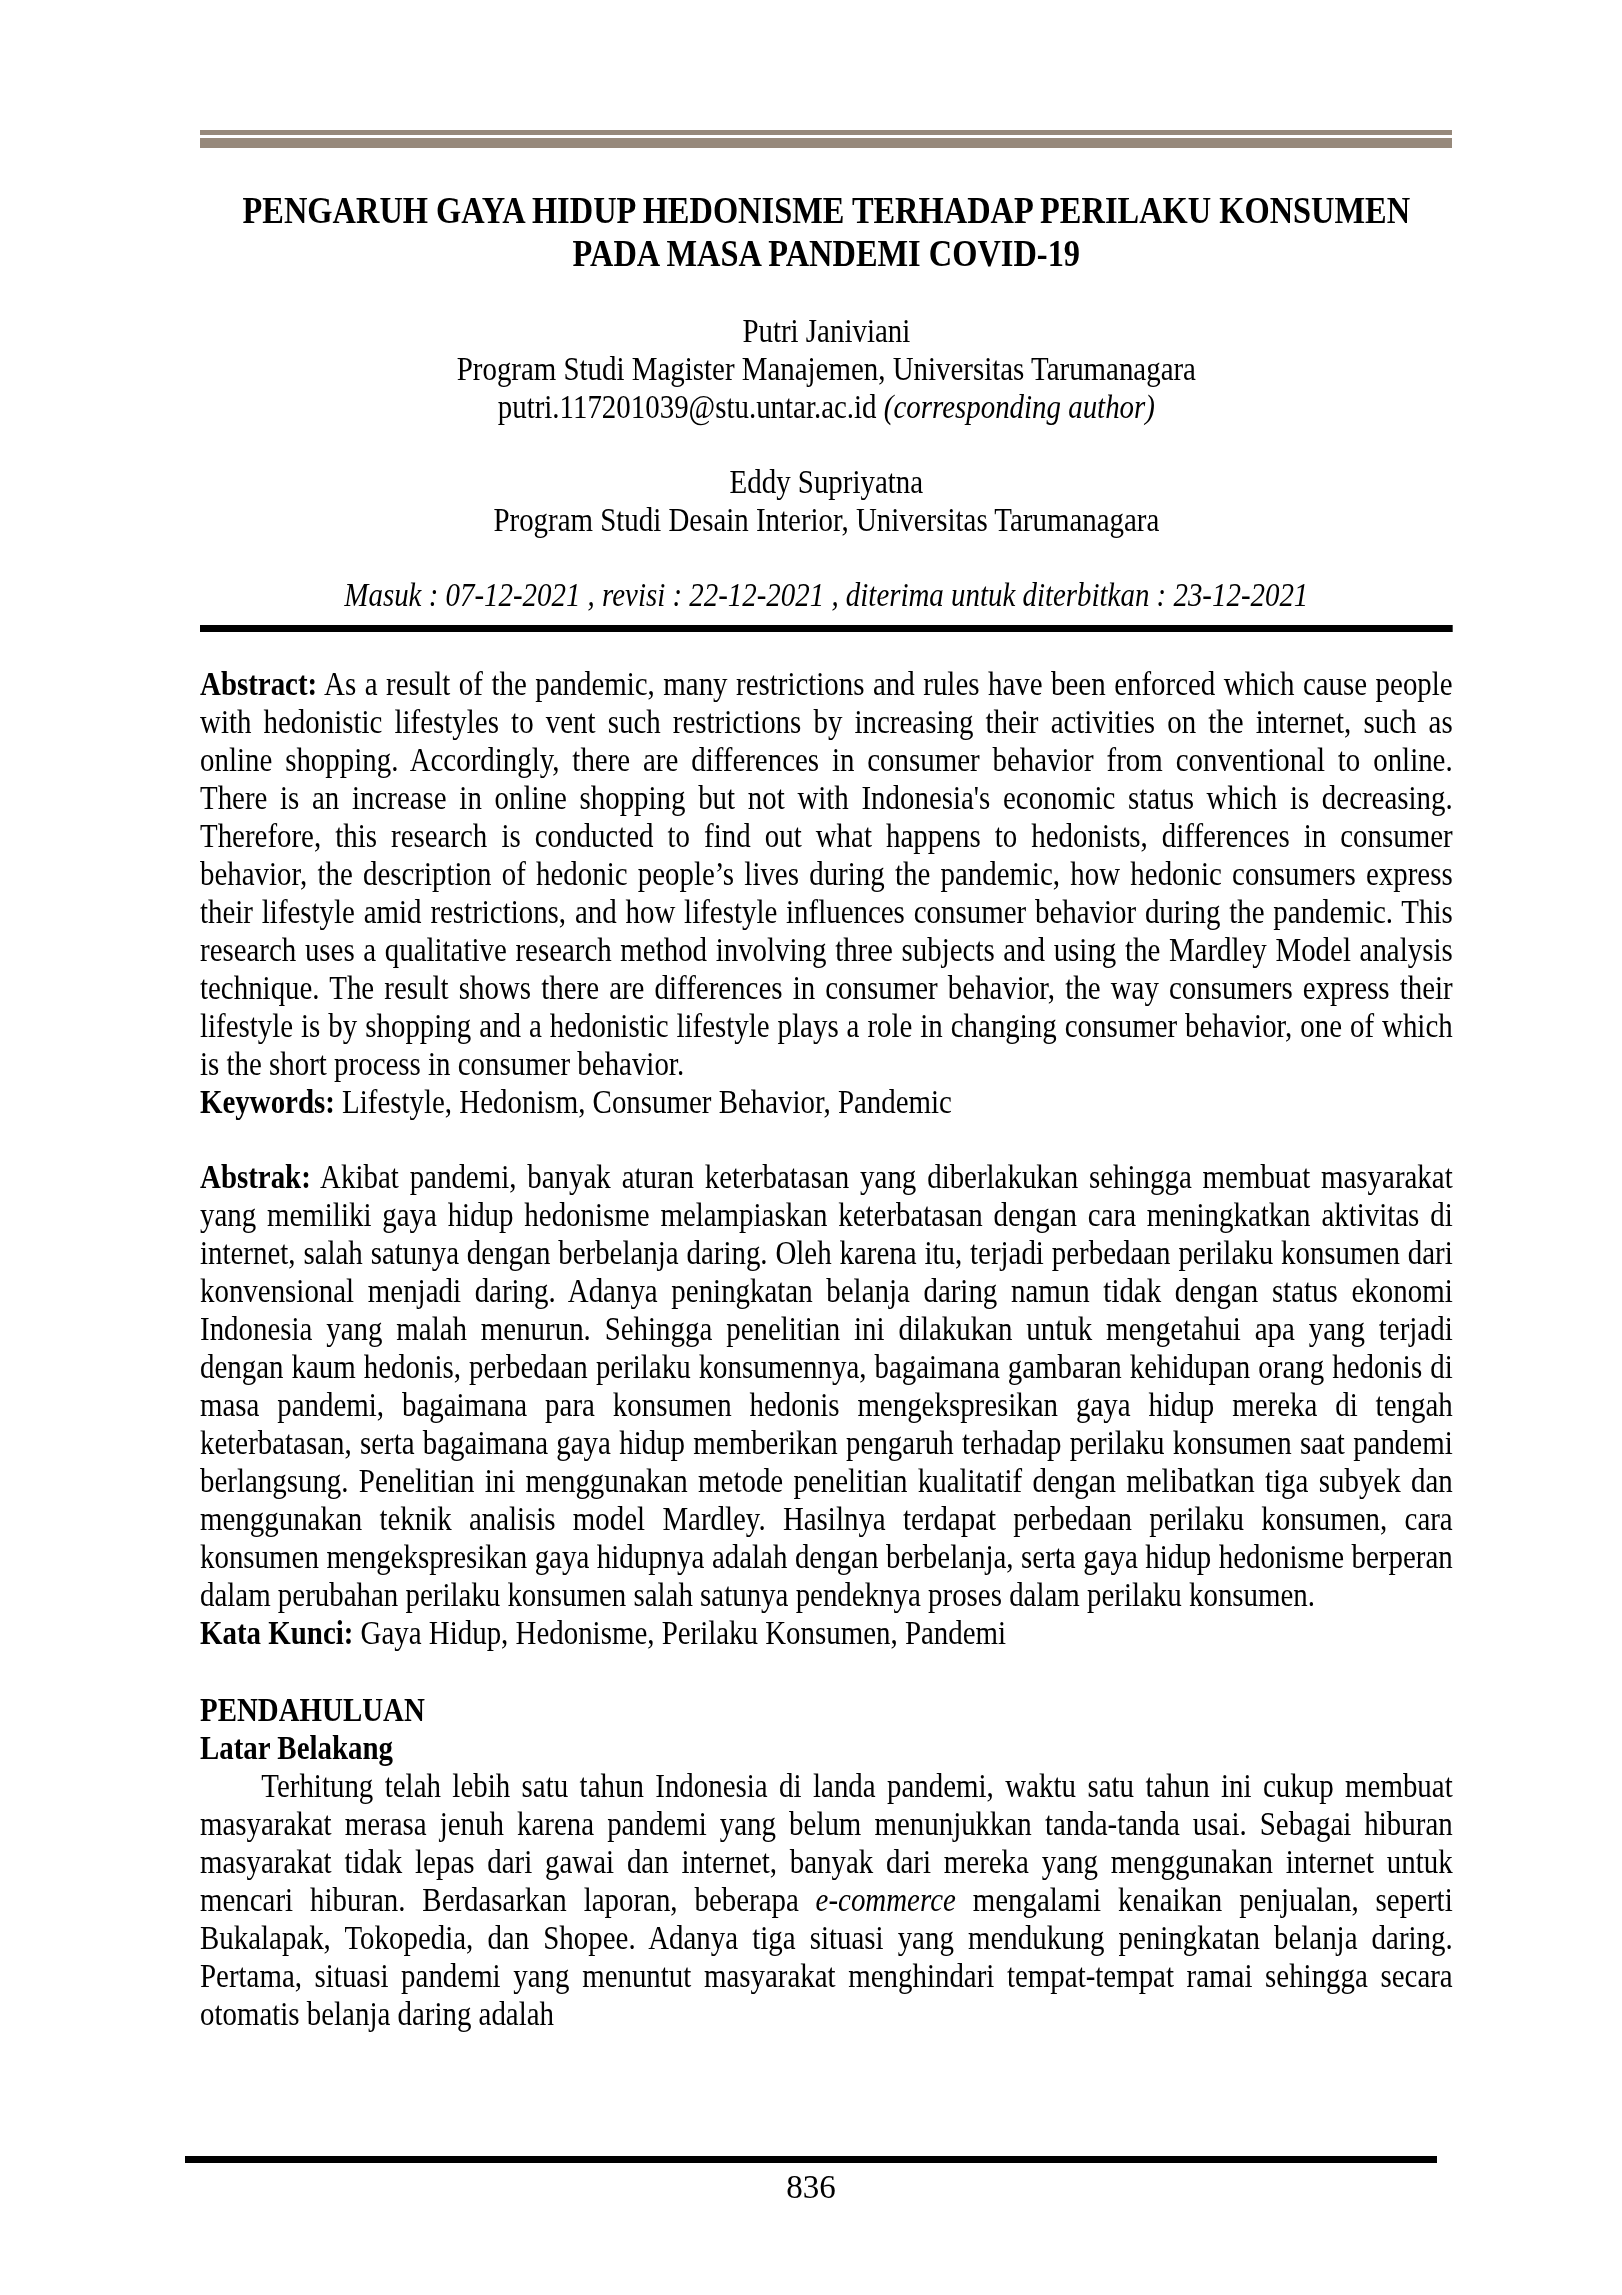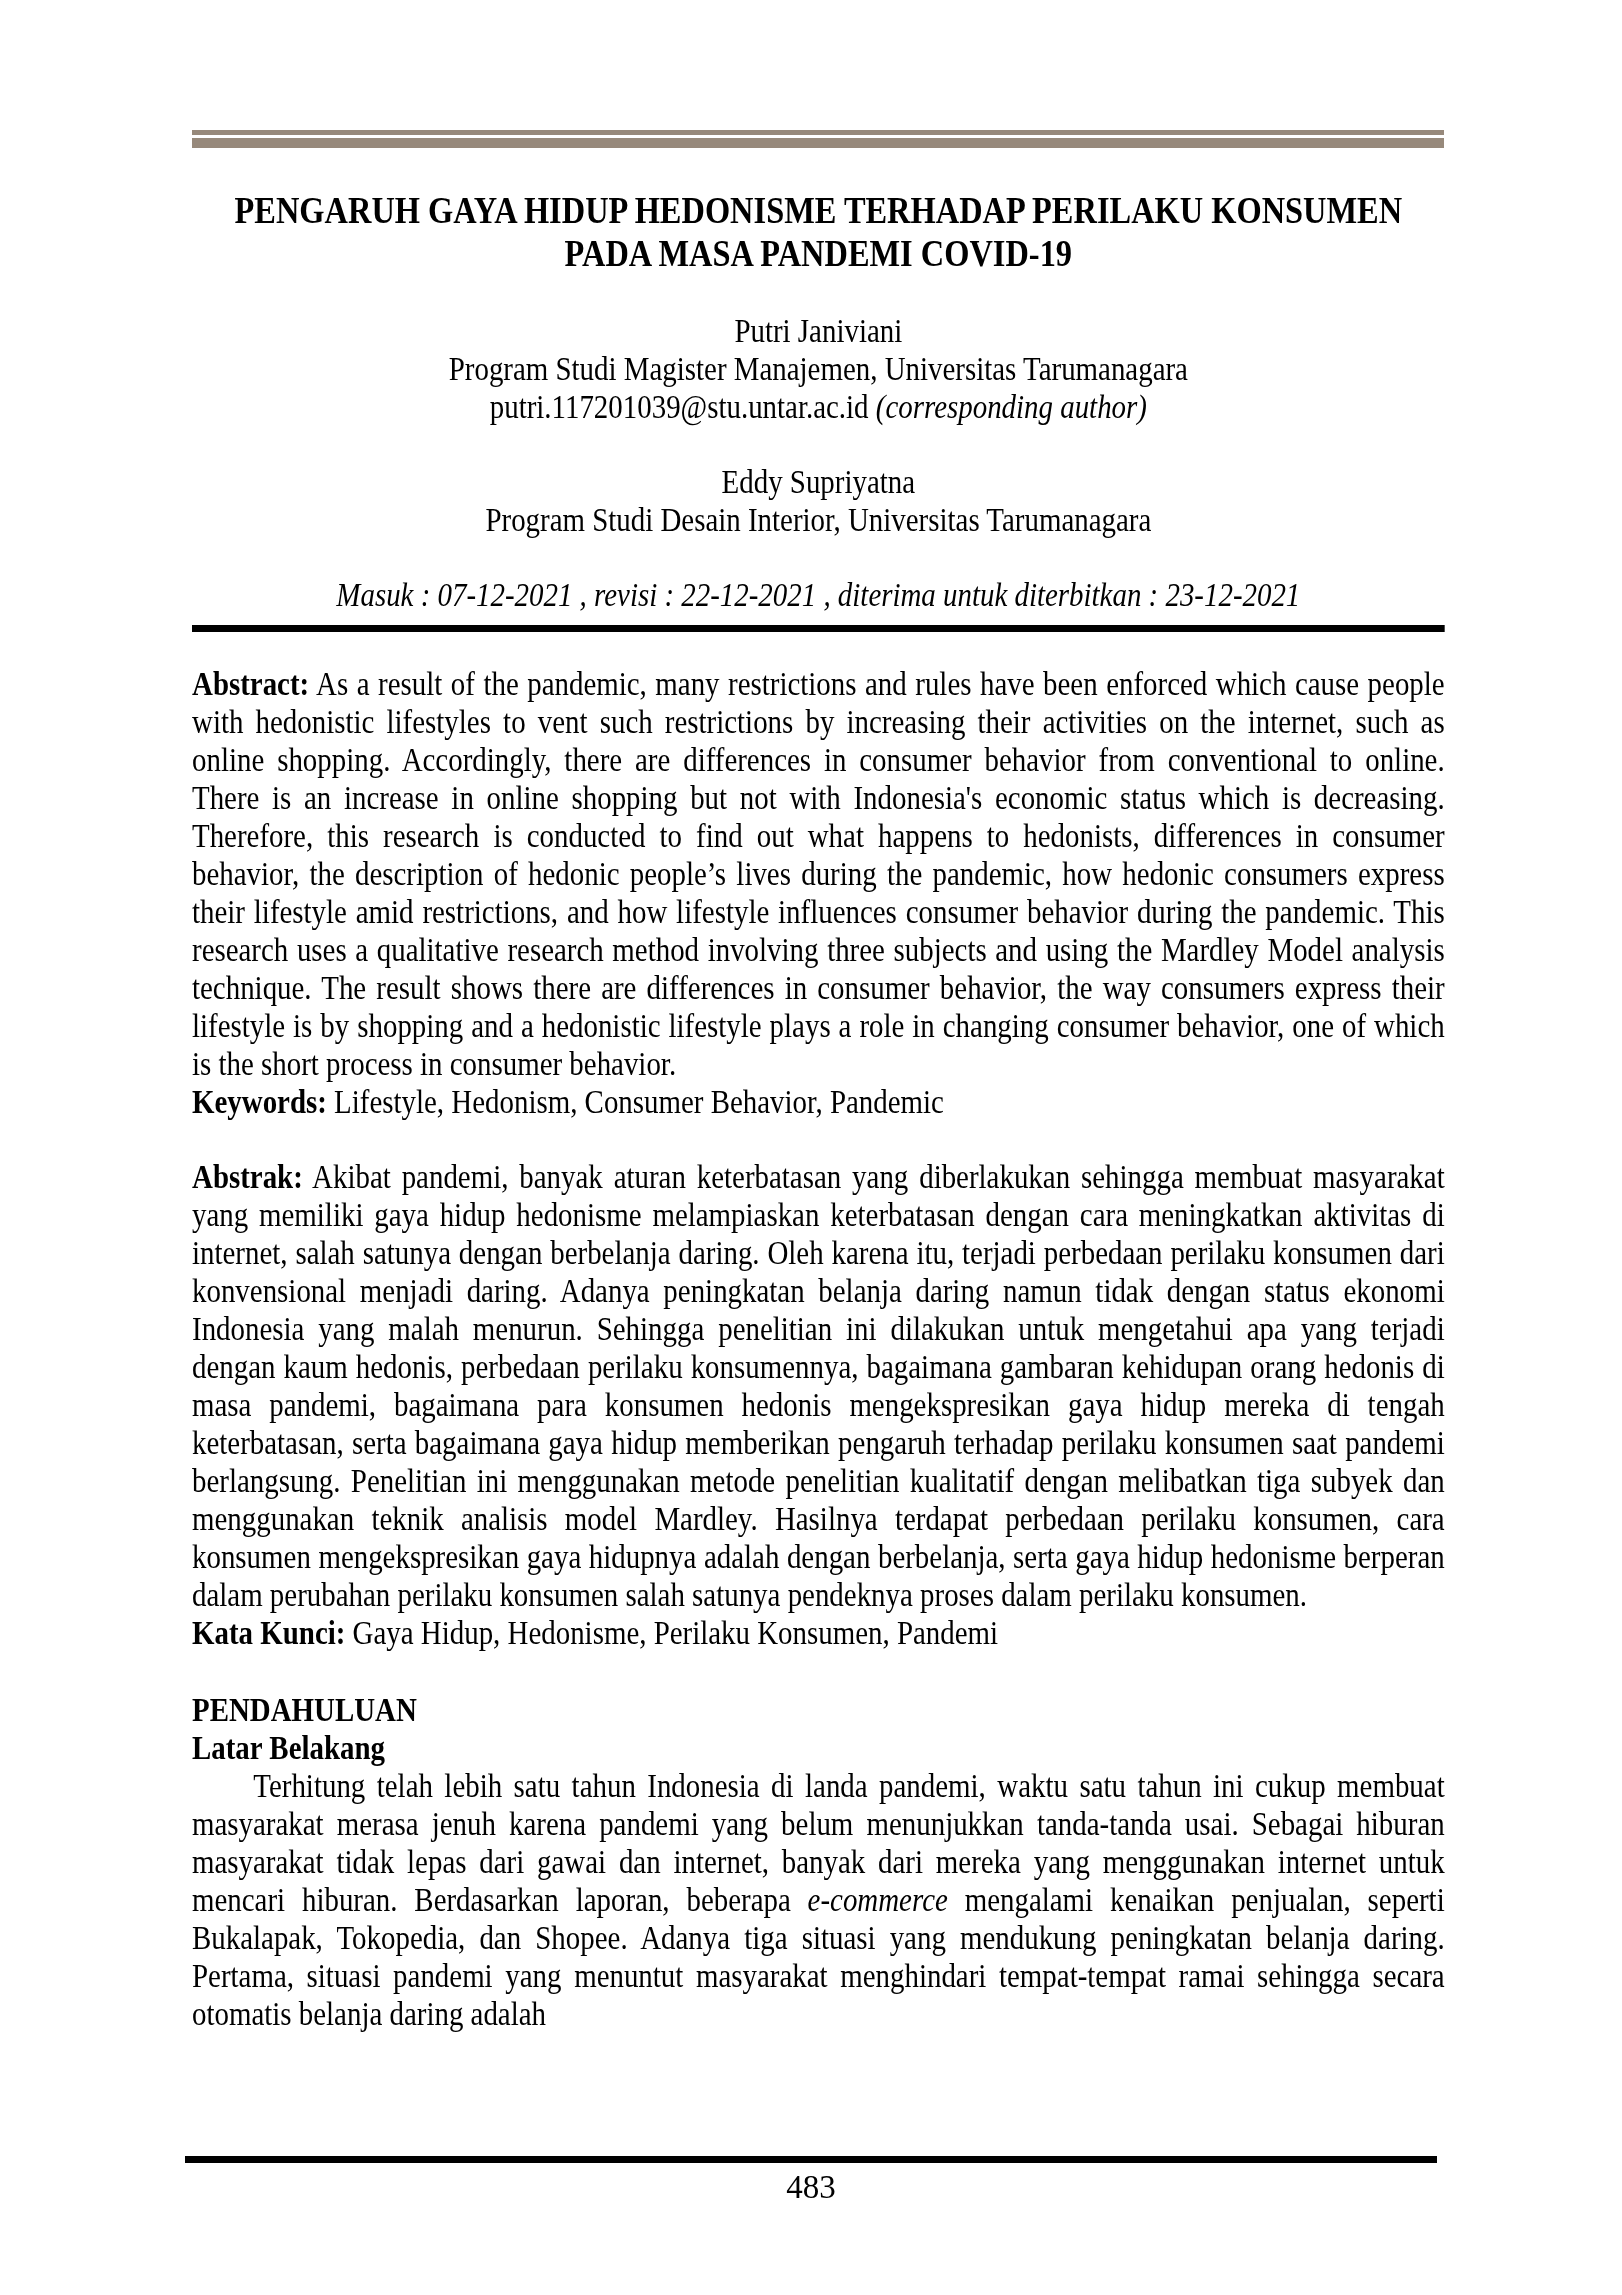--- a/index.html
+++ b/index.html
@@ -4,21 +4,21 @@
 <style>
   :root{ --bar-color:#97897b; }
   html,body{ margin:0; padding:0; background:#ffffff; }
   .page{
     position:relative;
     width:1623px; height:2295px;
     background:#ffffff; color:#000000;
     font-family:"Liberation Serif","DejaVu Serif",serif;
     overflow:hidden;
   }
-  .margins{ position:absolute; left:192px; top:0; width:1252px; }
+  .margins{ position:absolute; left:200px; top:0; width:1252px; }
   .bar-thin{ margin-top:130px; height:4.6px; background:var(--bar-color); }
   .bar-thick{ margin-top:3.3px; height:9.8px; background:var(--bar-color); }
 
   
   .flow{ width:1430px; transform:scaleX(0.876); transform-origin:0 0; }
 
   .title{
     margin-top:41px;
     font-size:37px; line-height:43px; font-weight:bold;
     text-align:center; white-space:nowrap;
@@ -84,16 +84,16 @@
 
       <div class="h2">PENDAHULUAN</div>
       <div class="h3">Latar Belakang</div>
       <p class="just indent"><span>Terhitung telah lebih satu tahun Indonesia di landa pandemi, waktu satu tahun ini cukup membuat masyarakat merasa jenuh karena pandemi yang belum menunjukkan tanda-tanda usai. Sebagai hiburan masyarakat tidak lepas dari gawai dan internet, banyak dari mereka yang menggunakan internet untuk mencari hiburan. Berdasarkan laporan, beberapa </span><span class="i">e-commerce</span><span> mengalami kenaikan penjualan, seperti Bukalapak, Tokopedia, dan Shopee. Adanya tiga situasi yang mendukung peningkatan belanja daring. Pertama, situasi pandemi yang menuntut masyarakat menghindari tempat-tempat ramai sehingga secara otomatis belanja daring adalah</span></p>
 
     </div>
   </div>
 
   <div class="footer">
     <div class="footer-rule"></div>
-    <div class="pageno">483</div>
+    <div class="pageno">836</div>
   </div>
 </div>
 
 
 </body></html>

